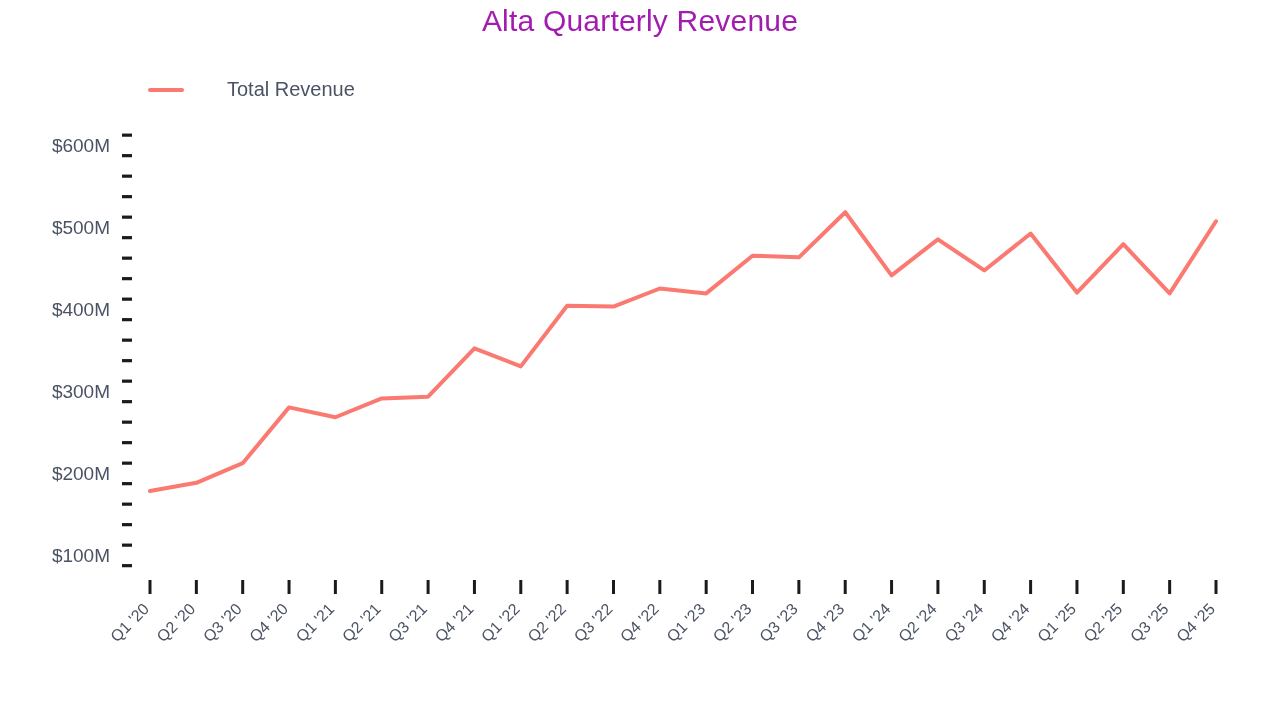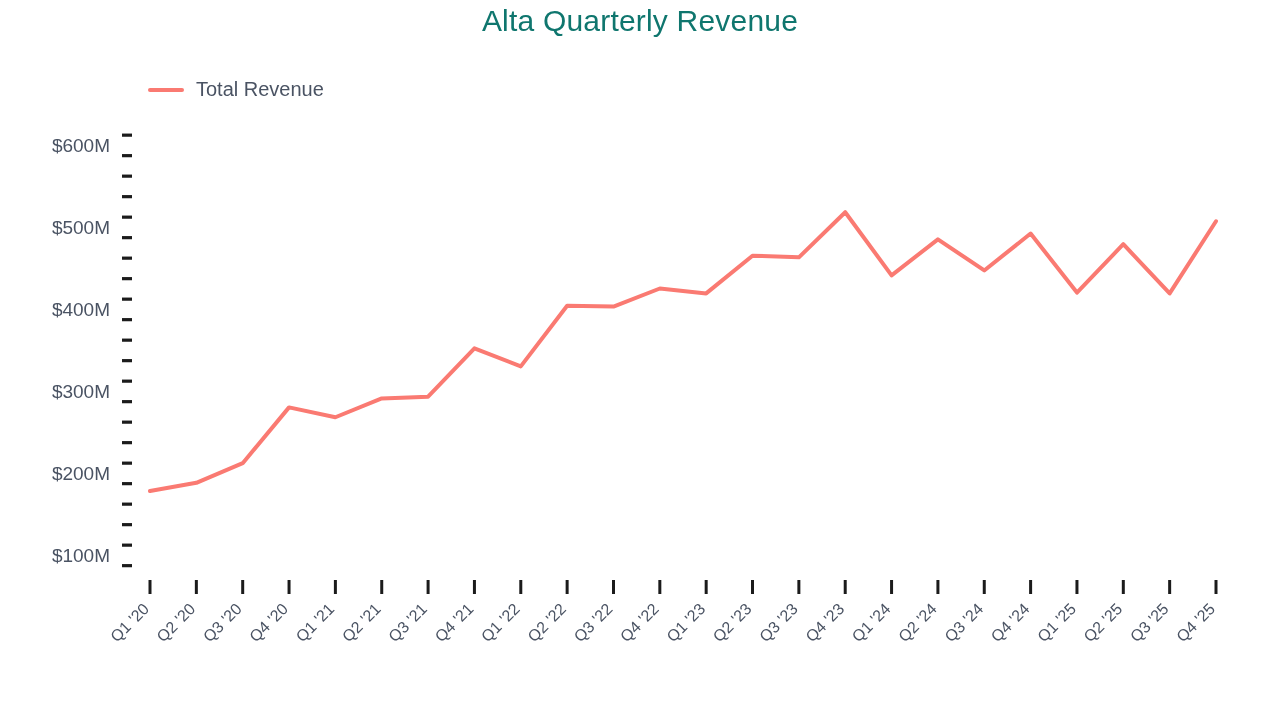--- a/index.html
+++ b/index.html
@@ -20,40 +20,41 @@
     inset: 0;
   }
   .chart-title {
     position: absolute;
     top: 4px;
     left: 0;
     width: 1280px;
     text-align: center;
     font-size: 30px;
     font-weight: 400;
-    color: #0f766e;
+    color: #a21caf;
     letter-spacing: 0.2px;
   }
   .legend {
     position: absolute;
     top: 78px;
     left: 148px;
     display: flex;
     align-items: center;
     gap: 12px;
   }
   .legend-swatch {
     display: block;
     width: 36px;
     height: 4px;
     border-radius: 2px;
   }
   .legend-label {
     font-size: 20px;
     color: #4a5363;
+    margin-left: 31px;
   }
   svg#plot {
     position: absolute;
     top: 0;
     left: 0;
   }
   .ylabel-text {
     font-size: 19px;
     fill: #4a5363;
     font-family: "Liberation Sans", sans-serif;

